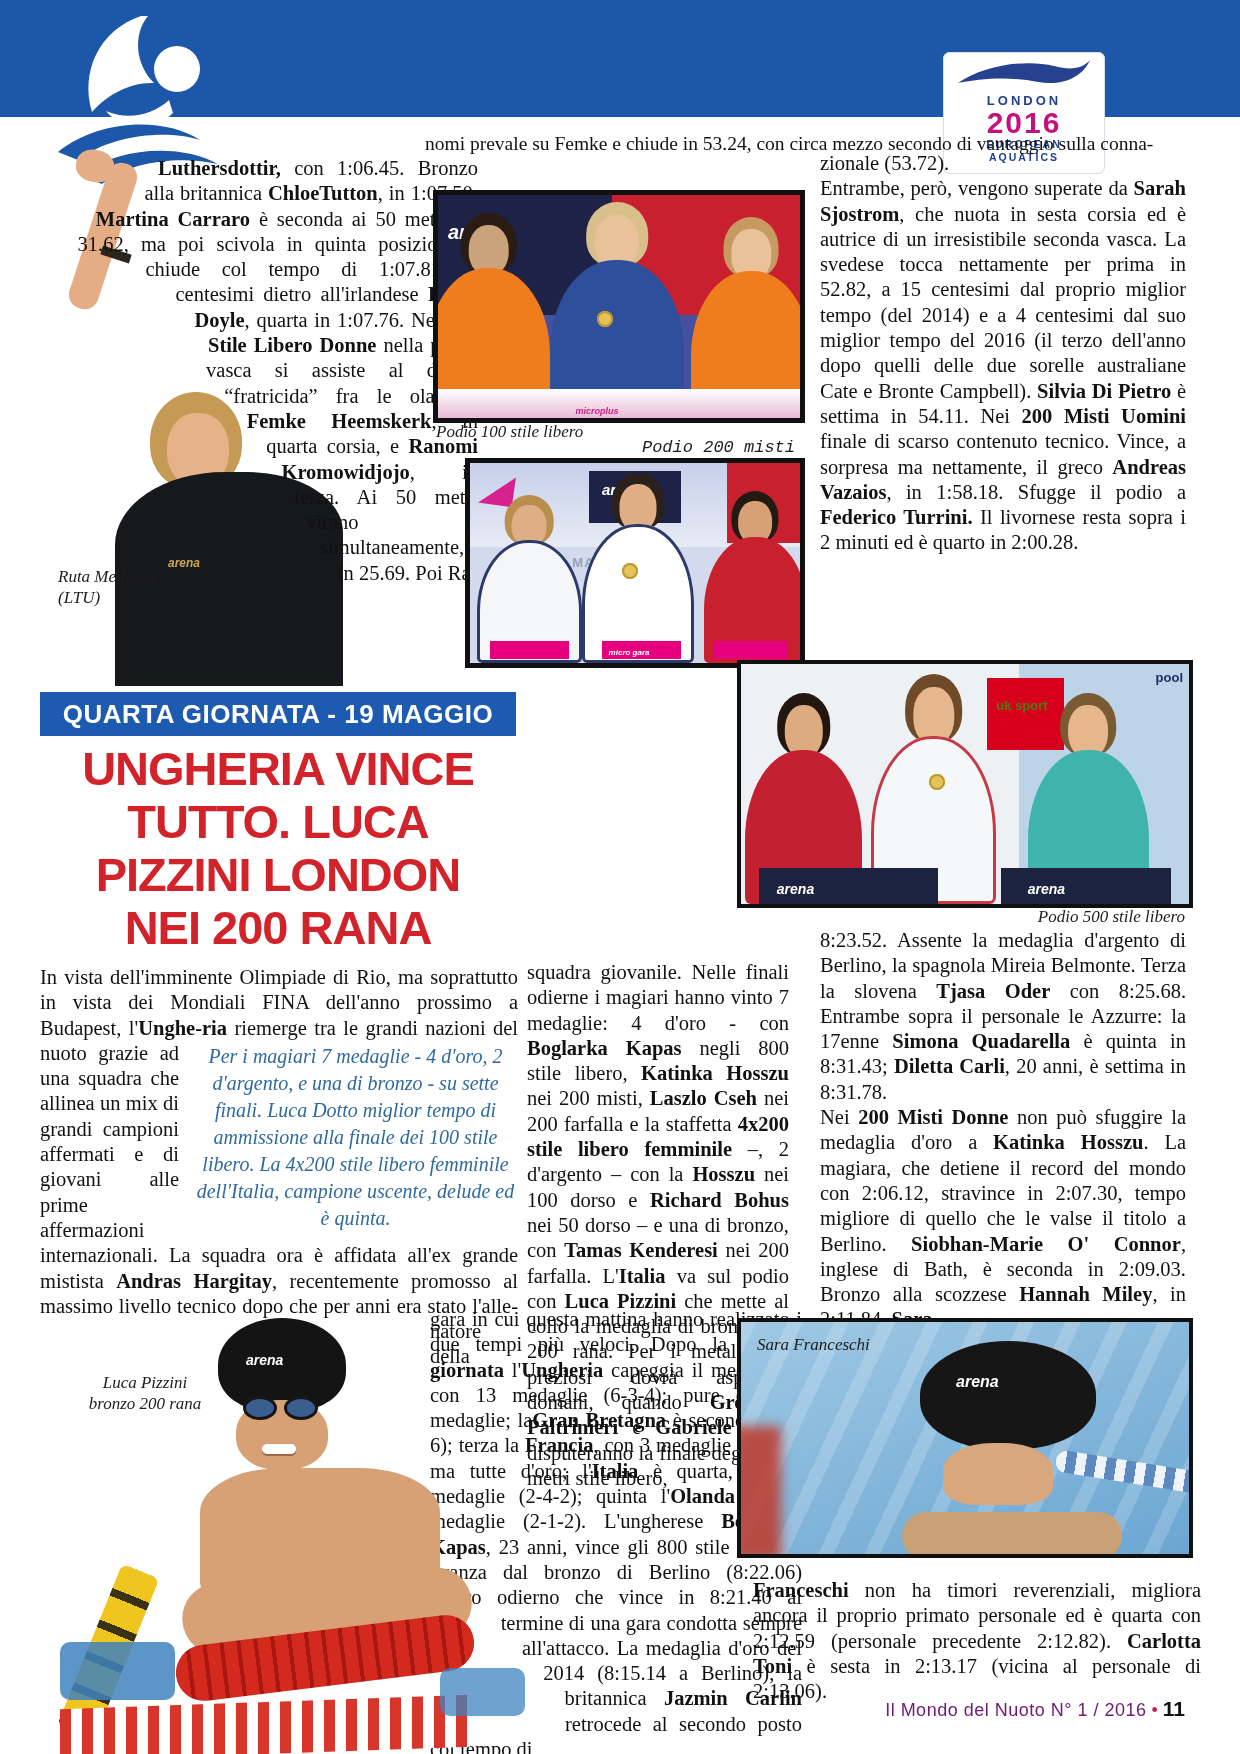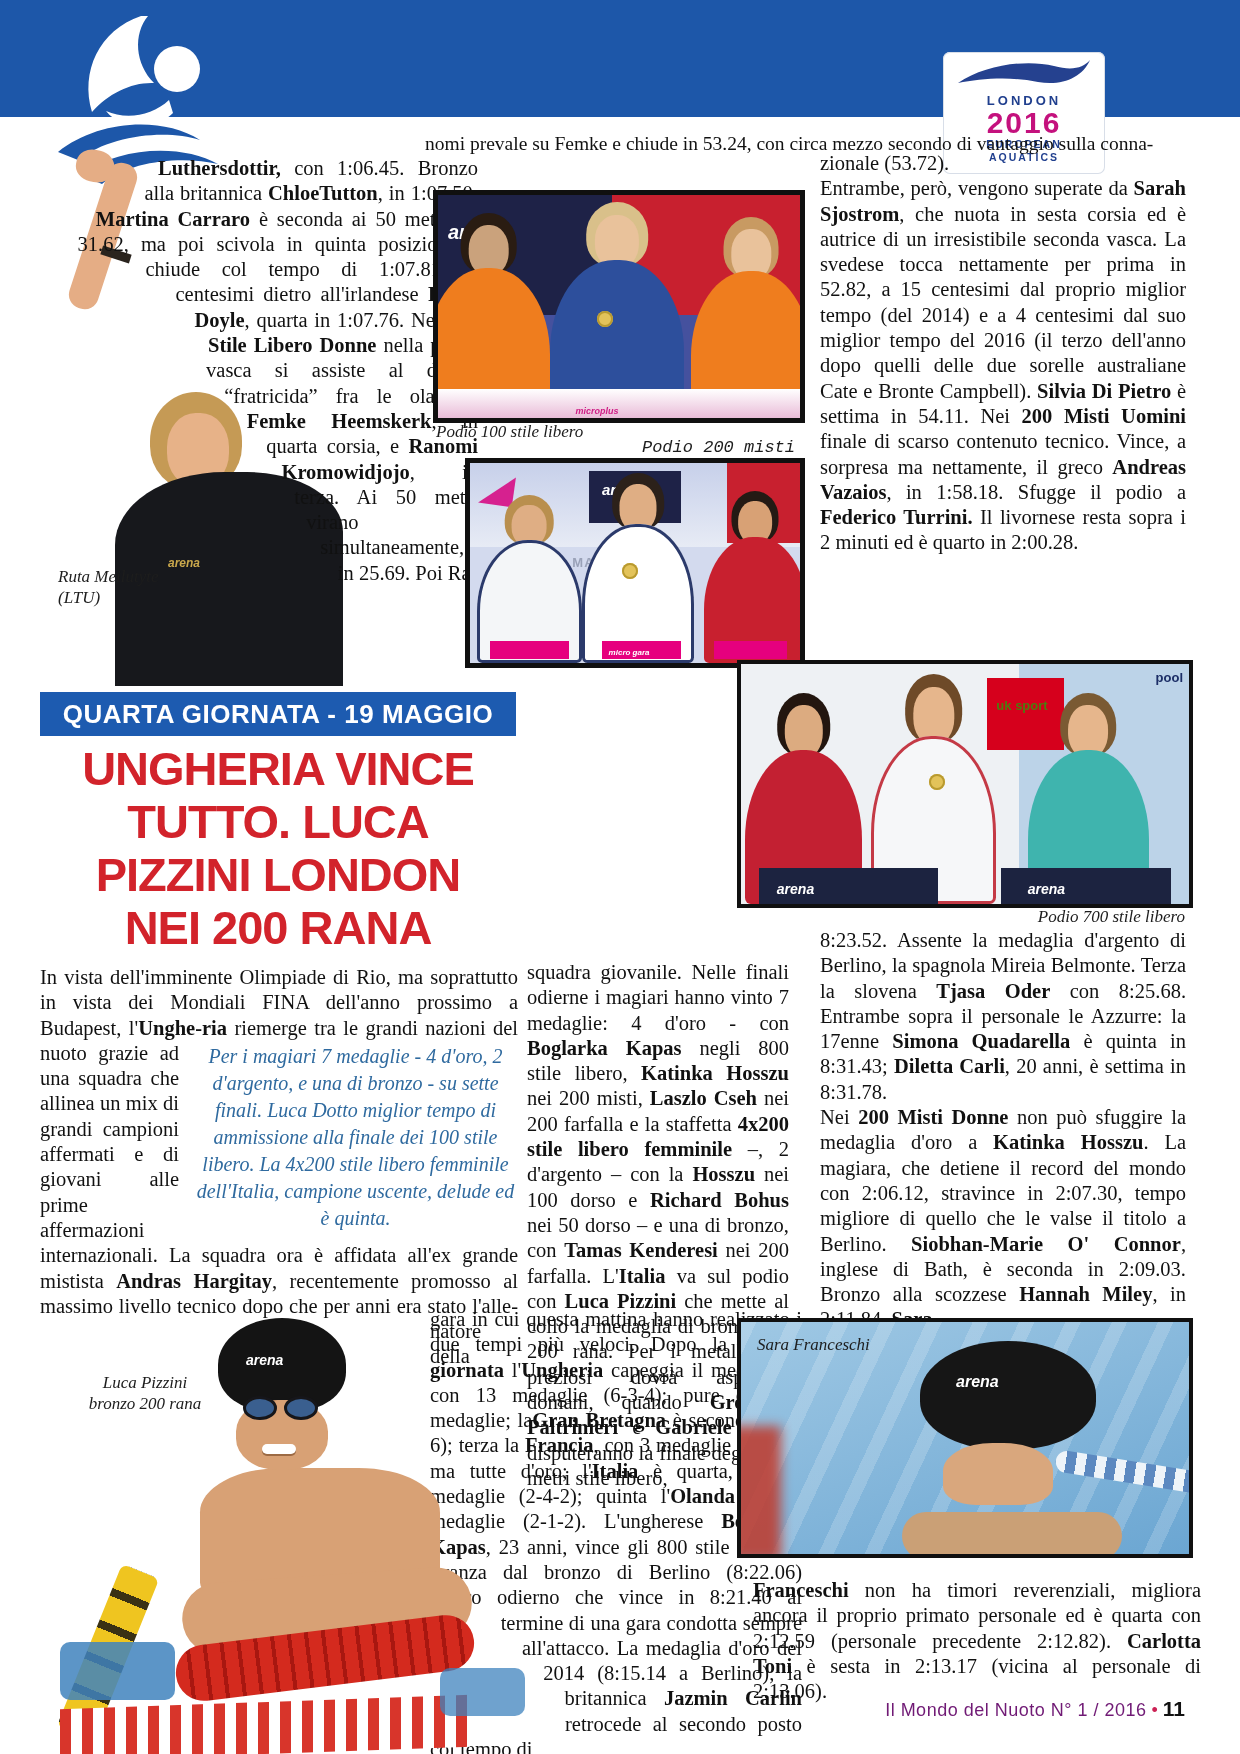--- a/index.html
+++ b/index.html
@@ -173,21 +173,21 @@
       <i class="hair"></i>
         <i class="face"></i>
         <i class="torso"></i>
     </div>
     <div class="medal" style="left:42%;top:46%;"></div>
     <div class="abs" style="left:4%;bottom:0;width:40%;height:15%;background:#1c2340;"></div>
     <div class="abs lab" style="left:8%;bottom:3%;color:#fff;font-size:14px;font-style:italic;">arena</div>
     <div class="abs" style="left:58%;bottom:0;width:38%;height:15%;background:#1c2340;"></div>
     <div class="abs lab" style="left:64%;bottom:3%;color:#fff;font-size:14px;font-style:italic;">arena</div>
   </div>
-  <div class="abs cap" style="left:785px;top:906px;width:400px;text-align:right;">Podio 700 stile libero</div>
+  <div class="abs cap" style="left:785px;top:906px;width:400px;text-align:right;">Podio 500 stile libero</div>
 
   <div class="abs banner">
     <span>QUARTA GIORNATA - 19 MAGGIO</span>
   </div>
 
   <div class="abs headline">
     <div>UNGHERIA VINCE</div>
     <div>TUTTO. LUCA</div>
     <div>PIZZINI LONDON</div>
     <div>NEI 200 RANA</div>

